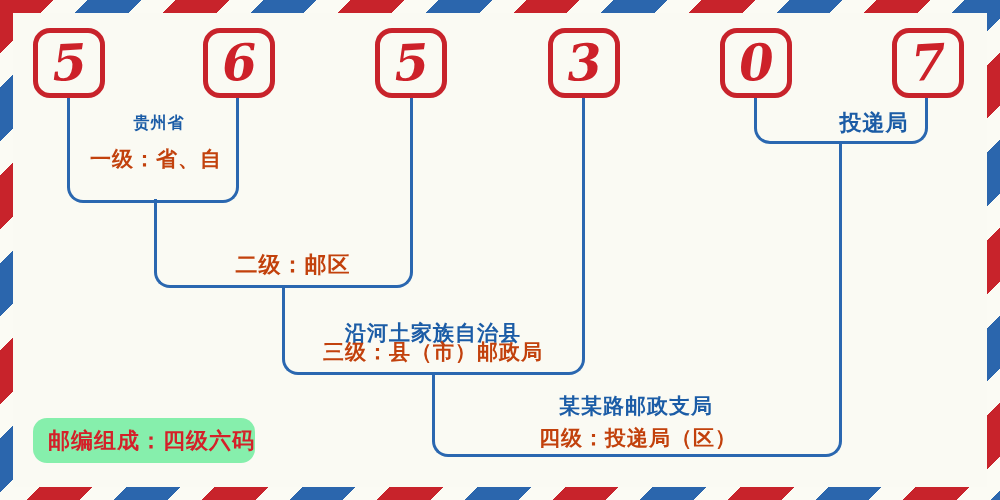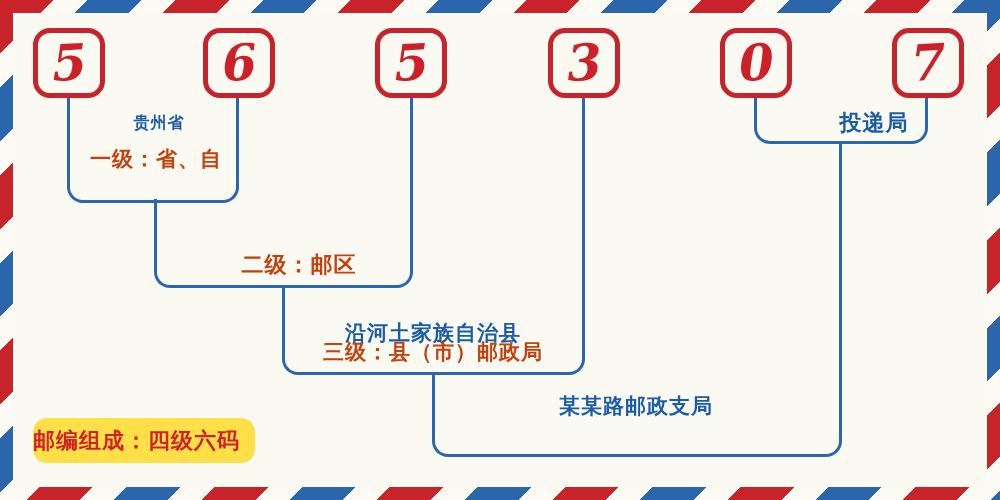--- a/index.html
+++ b/index.html
@@ -53,22 +53,22 @@
   }
   .t-blue{color:#1b5ca6;}
   .t-red{color:#c2410c;}
   .fs24{font-size:16px;}
   .fs22{font-size:22px;}
   .fs21{font-size:21px;}
   
   .comp-label{
     position:absolute;left:33px;top:418px;
     width:222px;height:45px;
-    background:#fde047;border-radius:14px;
-    display:flex;align-items:center;justify-content:flex-start;
+    background:#86efac;border-radius:14px;
+    display:flex;align-items:center;justify-content:flex-end;
     z-index:2;
   }
   .comp-label span{
     color:#d42129;font-weight:bold;font-size:22px;letter-spacing:1px;white-space:nowrap;
   }
 </style>
 </head>
 <body>
 
 <div class="stage">
@@ -100,26 +100,27 @@
   <div class="digit-box" style="left:720px;">
     <span class="digit">0</span>
   </div>
   <div class="digit-box" style="left:892px;">
     <span class="digit">7</span>
   </div>
 
   <div class="t t-blue fs24" style="left:159px; top:113px;">贵州省</div>
   <div class="t t-red fs21" style="left:156px; top:145px;">一级：省、自</div>
 
-  <div class="t t-red fs22" style="left:299px; top:250px;">二级：邮区</div>
+  <div class="t t-red fs22" style="left:293px; top:250px;">二级：邮区</div>
 
   <div class="t t-blue fs21" style="left:433px; top:311px;margin-top:8px;">沿河土家族自治县</div>
   <div class="t t-red fs21" style="left:433px; top:338px;">三级：县（市）邮政局</div>
 
   <div class="t t-blue fs21" style="left:636px; top:392px;">某某路邮政支局</div>
+  <div class="t t-red fs21" style="left:638px; top:424px;">四级：投递局（区）</div>
 
   <div class="t t-blue fs22" style="left:842px; top:108px;margin-left:32px;">投递局</div>
 
   <div class="comp-label">
     <span>邮编组成：四级六码</span>
   </div>
 
 </div>
 
 </body></html>

